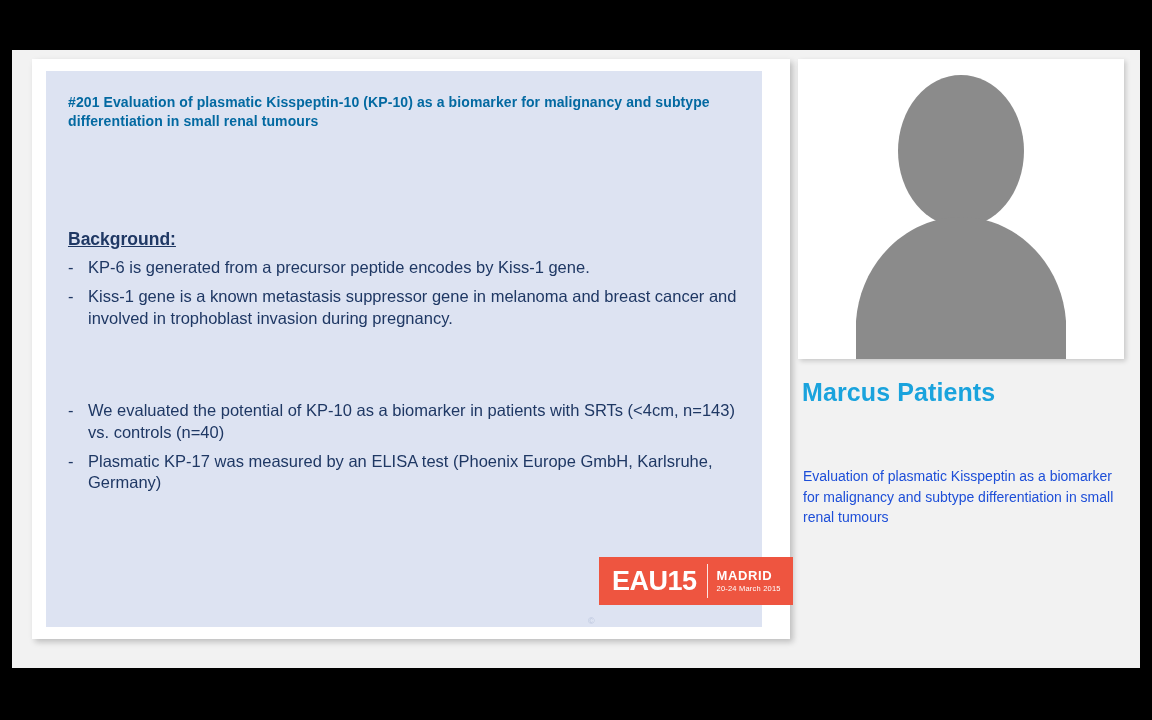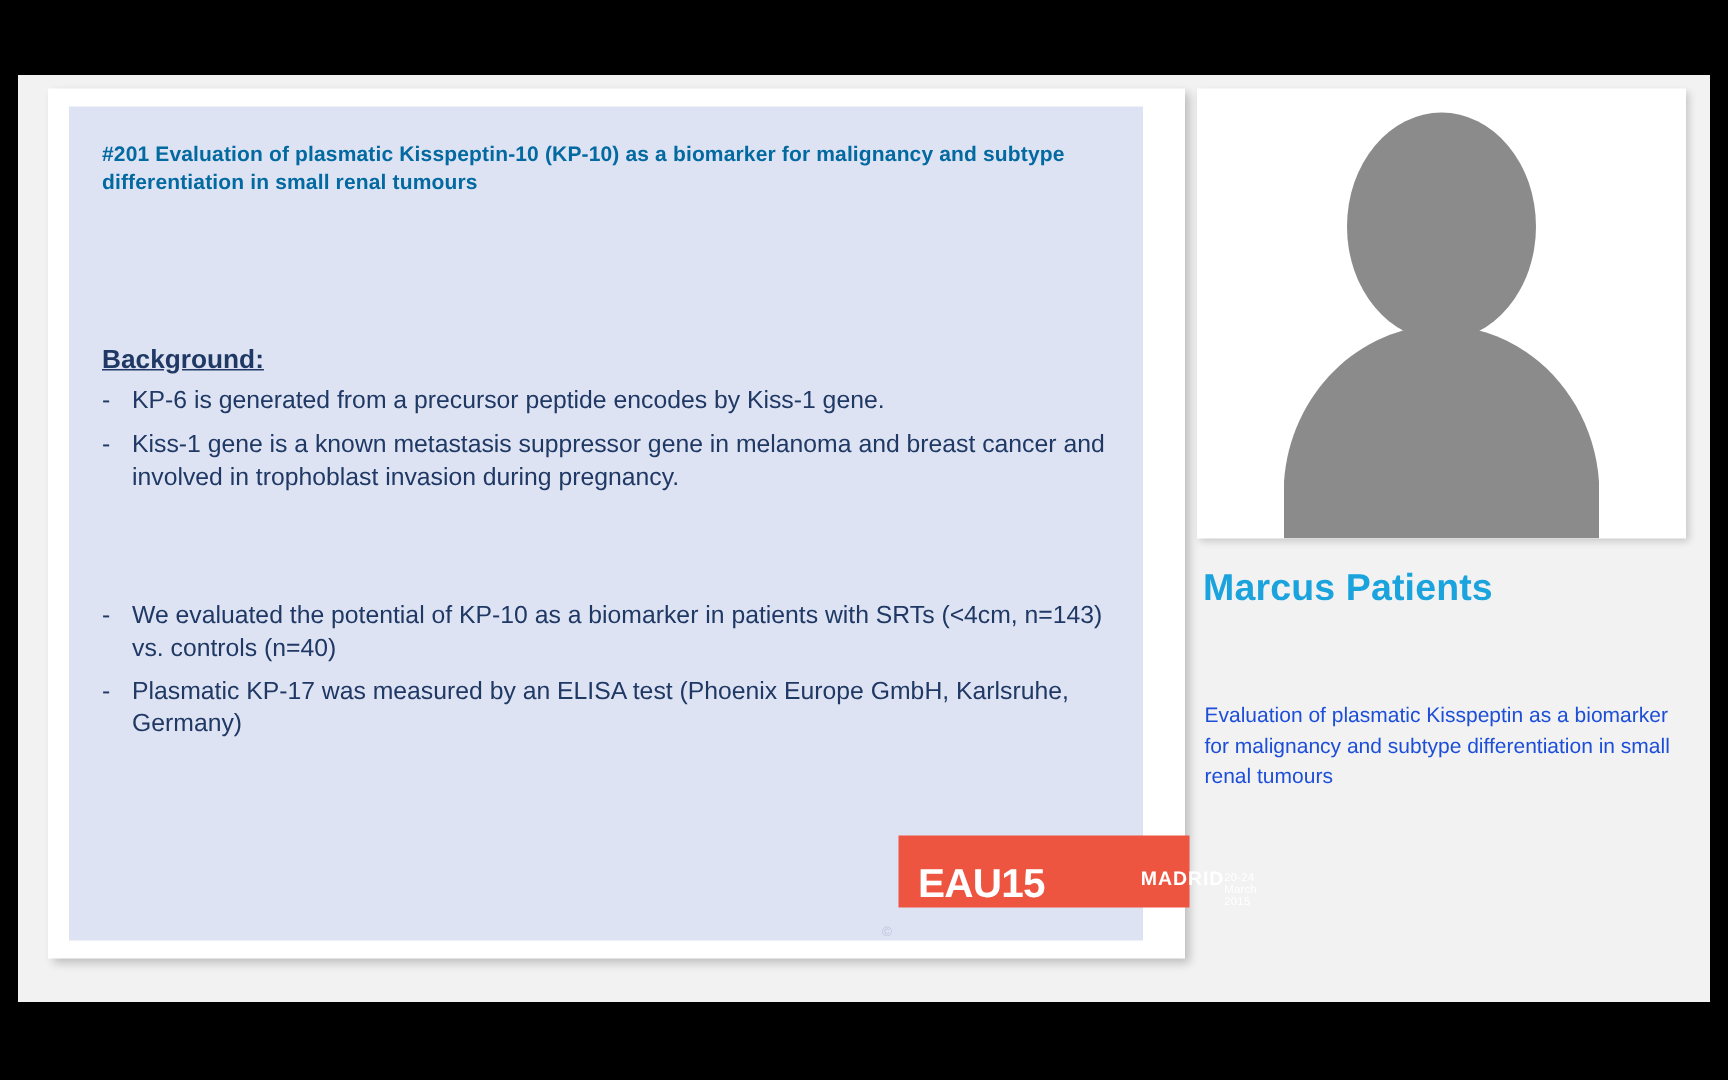--- a/index.html
+++ b/index.html
@@ -23,24 +23,24 @@
   .bullets li{display:flex;font-size:16.5px;color:#1f3864;line-height:1.32;margin-top:7px;}
   .dash{width:20px;flex:0 0 20px;}
   .btxt{flex:1;}
   .it{}
 
   #bg-sec{top:126px;width:690px;margin-top:32px;}
   #pm-sec{top:322px;width:690px;}
 
   
   .eau{position:absolute;left:553px;top:486px;width:194px;height:48px;background:#ee5540;
-       display:flex;align-items:flex-end;color:#fff;}
+       display:flex;align-items:center;color:#fff;}
   .eau-main{font-size:27px;font-weight:bold;letter-spacing:-0.5px;padding-left:13px;}
   .eau-div{width:1px;height:34px;background:#ffffff;opacity:.85;margin:0 9px 0 10px;}
-  .eau-right{display:flex;flex-direction:row;justify-content:center;line-height:1.05;margin-left:45px;}
+  .eau-right{display:flex;flex-direction:column;justify-content:center;line-height:1.05;}
   .eau-city{font-size:13px;font-weight:bold;letter-spacing:0.6px;}
   .eau-dates{font-size:7.5px;letter-spacing:0.2px;margin-top:2px;}
   .eau-dot{position:absolute;left:542px;top:545px;font-size:9px;color:#bcc6dd;}
 
   
   .photo-card{position:absolute;left:786px;top:9px;width:326px;height:300px;background:#fff;
               box-shadow:2px 2px 5px rgba(0,0,0,0.18);}
   .silh{position:absolute;left:0;top:0;width:326px;height:300px;overflow:hidden;}
   .speaker-name{position:absolute;left:790px;top:328px;width:330px;font-size:25px;font-weight:bold;
                 color:#1aa3dd;letter-spacing:0.1px;}

